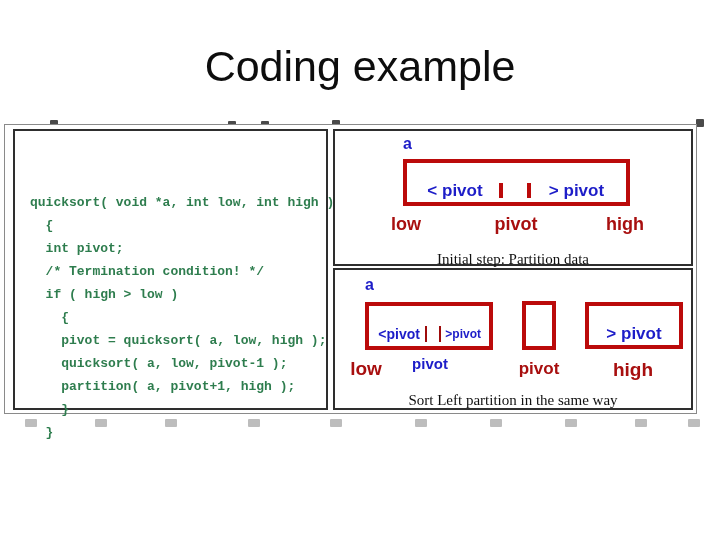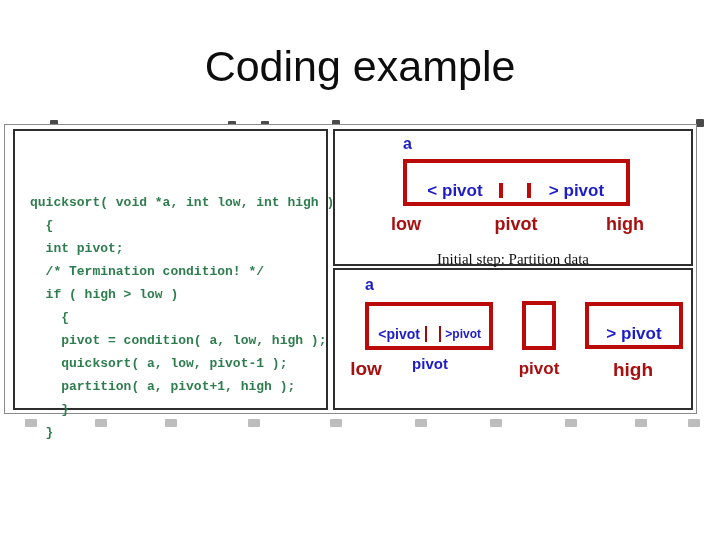--- a/index.html
+++ b/index.html
@@ -83,21 +83,21 @@
 
   <div class="mark mark-dark" style="left:50px;top:120px;"></div>
   <div class="mark mark-dark" style="left:228px;top:121px;"></div>
   <div class="mark mark-dark" style="left:261px;top:121px;"></div>
   <div class="mark mark-dark" style="left:332px;top:120px;"></div>
   <div class="mark mark-dark" style="left:696px;top:119px;"></div>
 
   <div class="outer-frame"></div>
 
   <div class="panel code-panel">
-    <div class="code"><div>quicksort( void *a, int low, int high )</div><div>  {</div><div>  int pivot;</div><div>  /* Termination condition! */</div><div>  if ( high &gt; low )</div><div>    {</div><div>    pivot = condition( a, low, high );</div><div>    quicksort( a, low, pivot-1 );</div><div>    partition( a, pivot+1, high );</div><div>    }</div><div>  }</div></div>
+    <div class="code"><div>quicksort( void *a, int low, int high )</div><div>  {</div><div>  int pivot;</div><div>  /* Termination condition! */</div><div>  if ( high &gt; low )</div><div>    {</div><div>    pivot = quicksort( a, low, high );</div><div>    quicksort( a, low, pivot-1 );</div><div>    partition( a, pivot+1, high );</div><div>    }</div><div>  }</div></div>
   </div>
 
   <div class="panel step1-panel">
     <div class="arr-label">a</div>
     <div class="rect step1-rect">
       <div class="cell c1">&lt; pivot</div>
       <div class="cell c2"></div>
       <div class="cell c3">&gt; pivot</div>
     </div>
     <div class="rlabel lab-low1">low</div>
@@ -118,20 +118,21 @@
     <div class="blabel lab-pivotb">pivot</div>
 
     <div class="rect step2-mid-rect"></div>
     <div class="rlabel lab-pivot2">pivot</div>
 
     <div class="rect step2-right-rect">
       <div class="cell c3">&gt; pivot</div>
     </div>
     <div class="rlabel lab-high2">high</div>
 
+    <div class="caption">Sort Left partition in the same way</div>
   </div>
 
   <div class="mark mark-light" style="left:25px;top:419px;"></div>
   <div class="mark mark-light" style="left:95px;top:419px;"></div>
   <div class="mark mark-light" style="left:165px;top:419px;"></div>
   <div class="mark mark-light" style="left:248px;top:419px;"></div>
   <div class="mark mark-light" style="left:330px;top:419px;"></div>
   <div class="mark mark-light" style="left:415px;top:419px;"></div>
   <div class="mark mark-light" style="left:490px;top:419px;"></div>
   <div class="mark mark-light" style="left:565px;top:419px;"></div>

